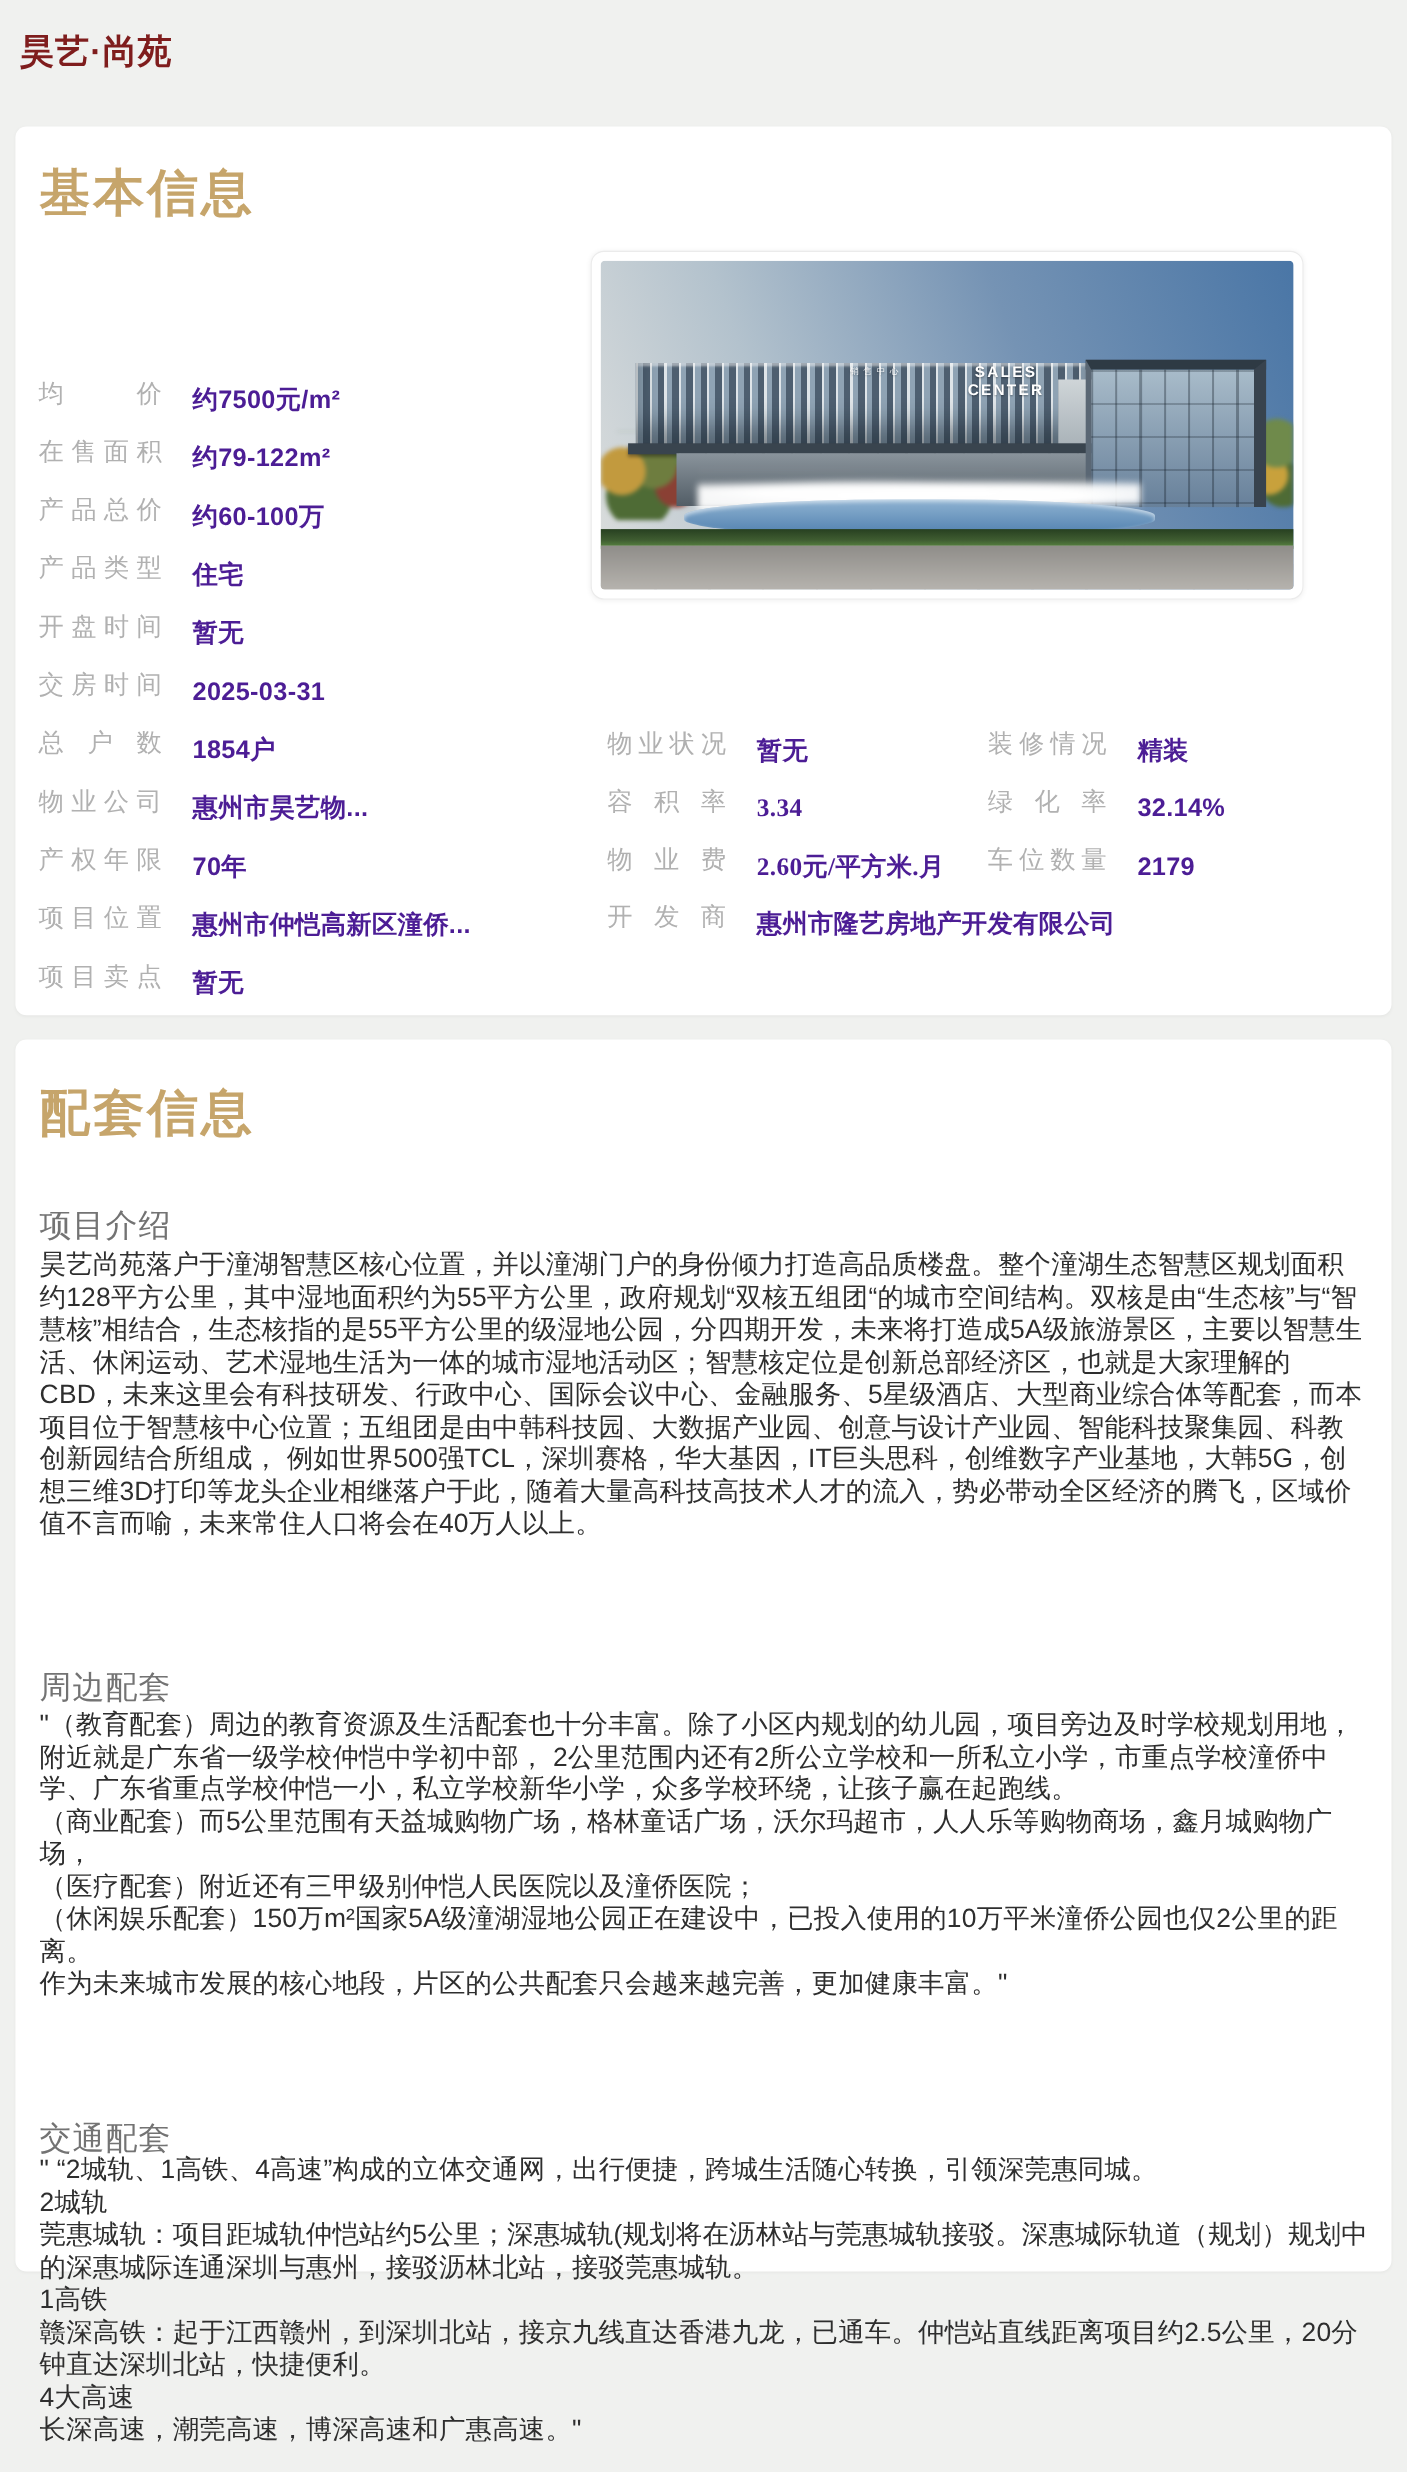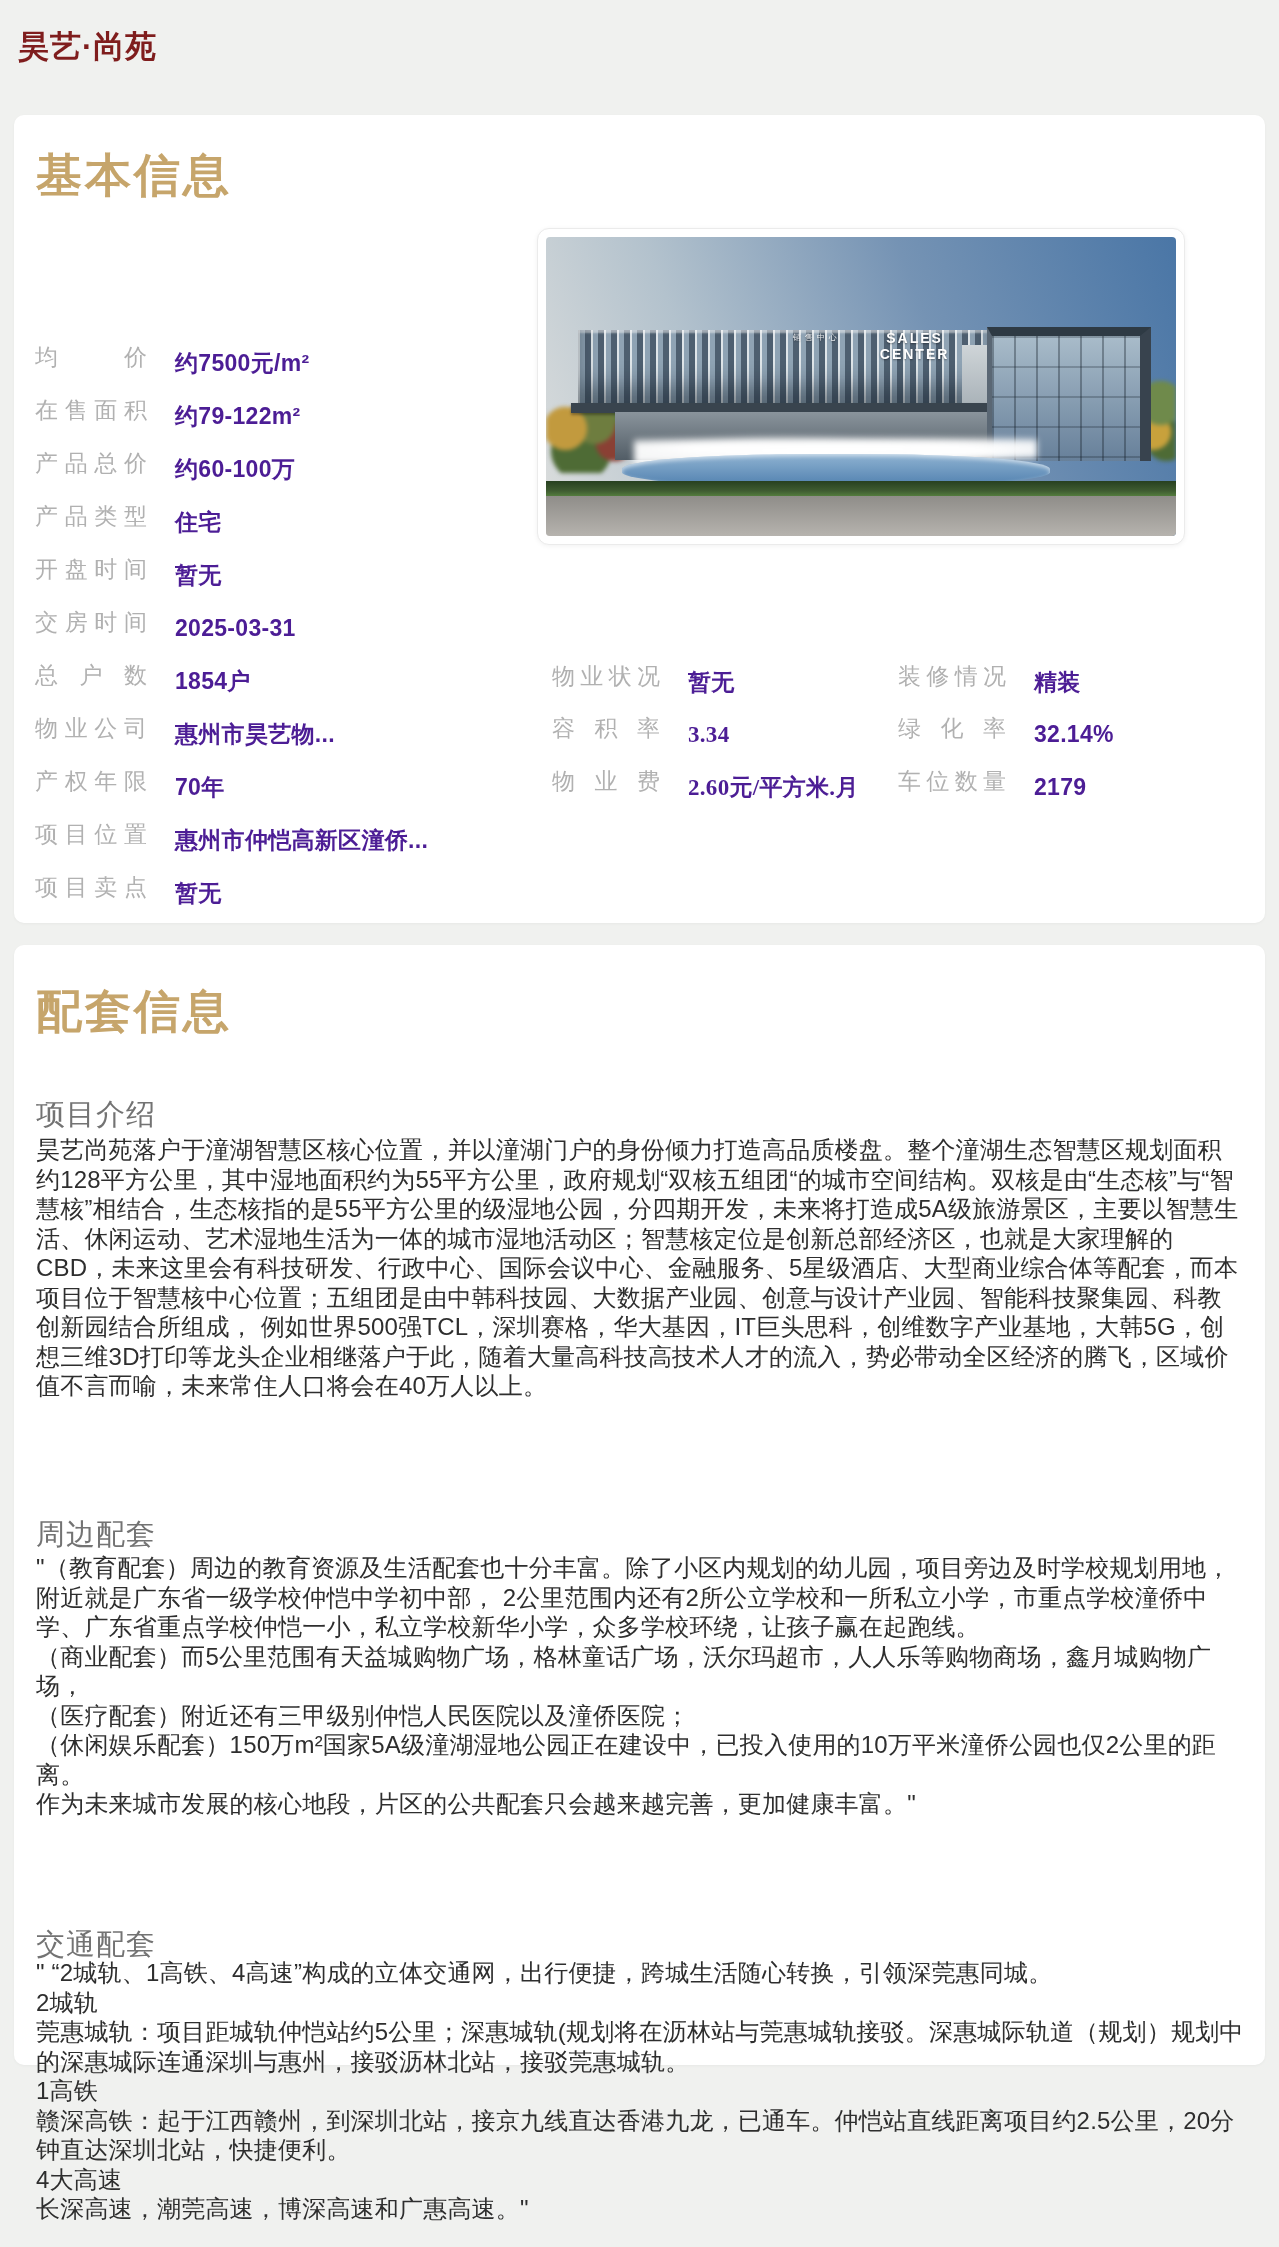--- a/index.html
+++ b/index.html
@@ -65,21 +65,21 @@
     background-blend-mode:normal;}
   .glass-cube{left:70%;width:26%;top:30%;height:45%;
     background:linear-gradient(180deg,#a9bcca,#67809a);
     border-top:9px solid #2e3a44;border-right:11px solid #38434e;border-left:5px solid #5a6774;
     box-sizing:border-box;}
   .glass-cube:after{content:"";position:absolute;left:0;top:0;width:100%;height:100%;
     background:repeating-linear-gradient(90deg,rgba(20,30,40,.35) 0 2px,transparent 2px 22px),
                repeating-linear-gradient(180deg,rgba(20,30,40,.25) 0 2px,transparent 2px 30px);}
   .sign{left:36%;top:31%;width:30%;text-align:center;color:#fff;
     font-weight:700;font-size:14px;letter-spacing:2px;text-shadow:0 1px 2px rgba(0,0,0,.4);}
-  .sign .cn{display:block;font-size:8px;font-weight:400;letter-spacing:4px;opacity:.85;margin-top:2px;padding-left:20px;}
+  .sign .cn{display:block;font-size:8px;font-weight:400;letter-spacing:4px;opacity:.85;margin-top:2px;}
   .trees-left{left:0;width:14%;top:52%;height:27%;filter:blur(2px);
     background:
       radial-gradient(circle at 22% 45%,#c29a3e 0 26%,transparent 27%),
       radial-gradient(circle at 55% 38%,#6e7d3f 0 30%,transparent 31%),
       radial-gradient(circle at 78% 62%,#8a4034 0 22%,transparent 23%),
       radial-gradient(circle at 40% 72%,#4e6b35 0 38%,transparent 39%),
       radial-gradient(circle at 85% 30%,#5c7a45 0 24%,transparent 25%);}
   .tree-right{right:0;width:6%;top:47%;height:28%;filter:blur(2px);
     background:
       radial-gradient(circle at 60% 30%,#6f8a4b 0 35%,transparent 36%),
@@ -195,20 +195,24 @@
       <span class="info-value">暂无</span>
     </div>
     <div class="info-row">
       <span class="info-label">容积率</span>
       <span class="info-value">3.34</span>
     </div>
     <div class="info-row">
       <span class="info-label">物业费</span>
       <span class="info-value">2.60元/平方米.月</span>
     </div>
+    <div class="info-row">
+      <span class="info-label">开发商</span>
+      <span class="info-value">惠州市隆艺房地产开发有限公司</span>
+    </div>
   </div>
 
   <div class="info-col" id="col-right">
     <div class="info-row">
       <span class="info-label">装修情况</span>
       <span class="info-value">精装</span>
     </div>
     <div class="info-row">
       <span class="info-label">绿化率</span>
       <span class="info-value">32.14%</span>

